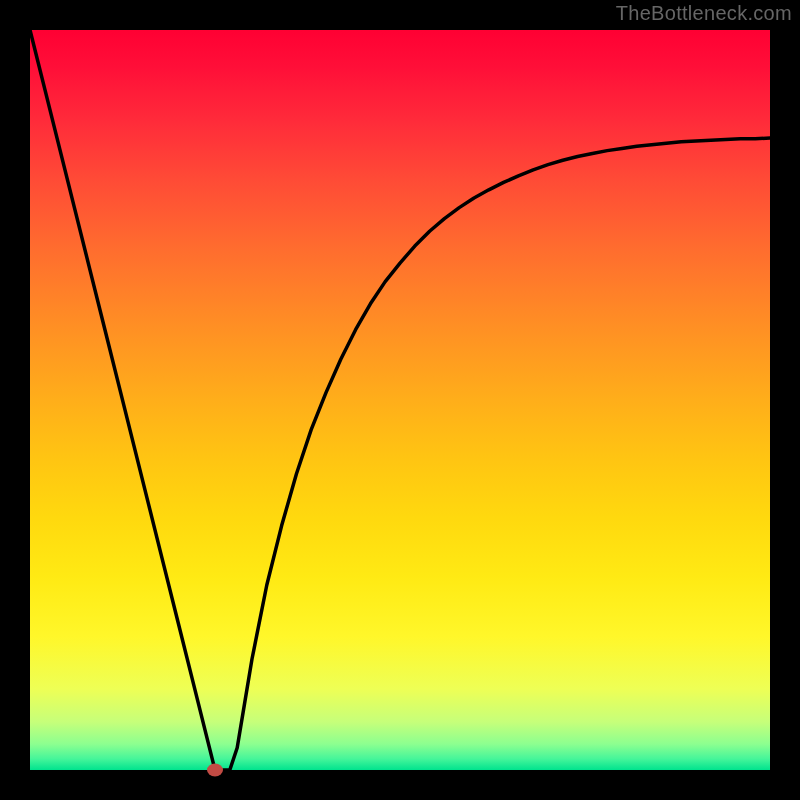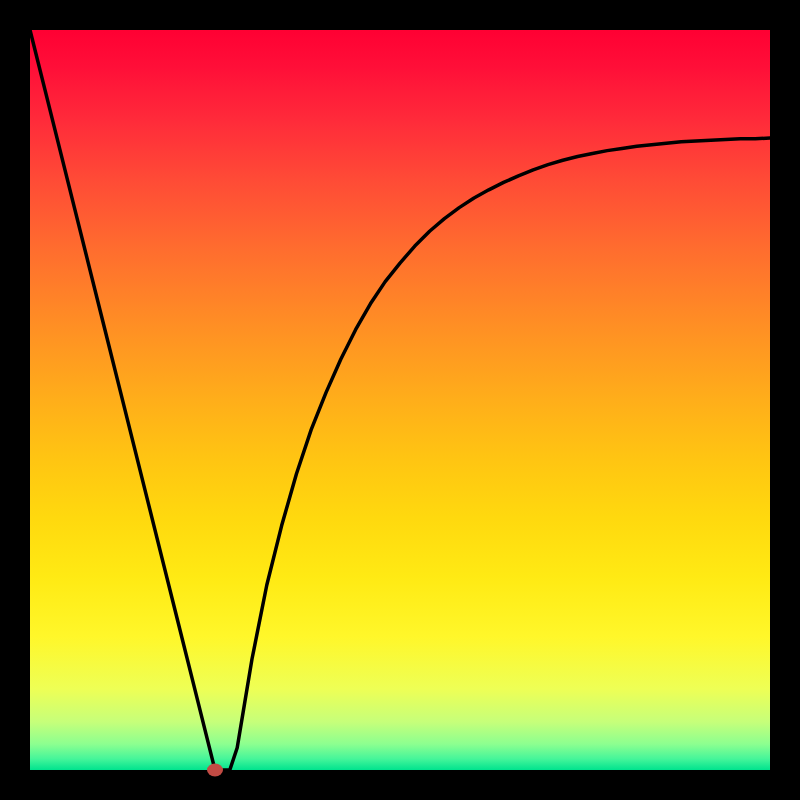--- a/index.html
+++ b/index.html
@@ -30,20 +30,21 @@
   svg.plot {
     position: absolute;
     top: 0;
     left: 0;
   }
 </style>
 </head>
 <body>
 
 <div class="outer">
+  <div class="watermark">TheBottleneck.com</div>
 
   <svg class="plot" width="800" height="800" viewBox="0 0 800 800">
     <defs>
       <linearGradient id="bg-grad" x1="0" y1="0" x2="0" y2="1">
           <stop offset="0%" stop-color="#ff0033"></stop>
           <stop offset="5%" stop-color="#ff0f38"></stop>
           <stop offset="12%" stop-color="#ff2a3a"></stop>
           <stop offset="20%" stop-color="#ff4a36"></stop>
           <stop offset="30%" stop-color="#ff6e2e"></stop>
           <stop offset="40%" stop-color="#ff8f24"></stop>

